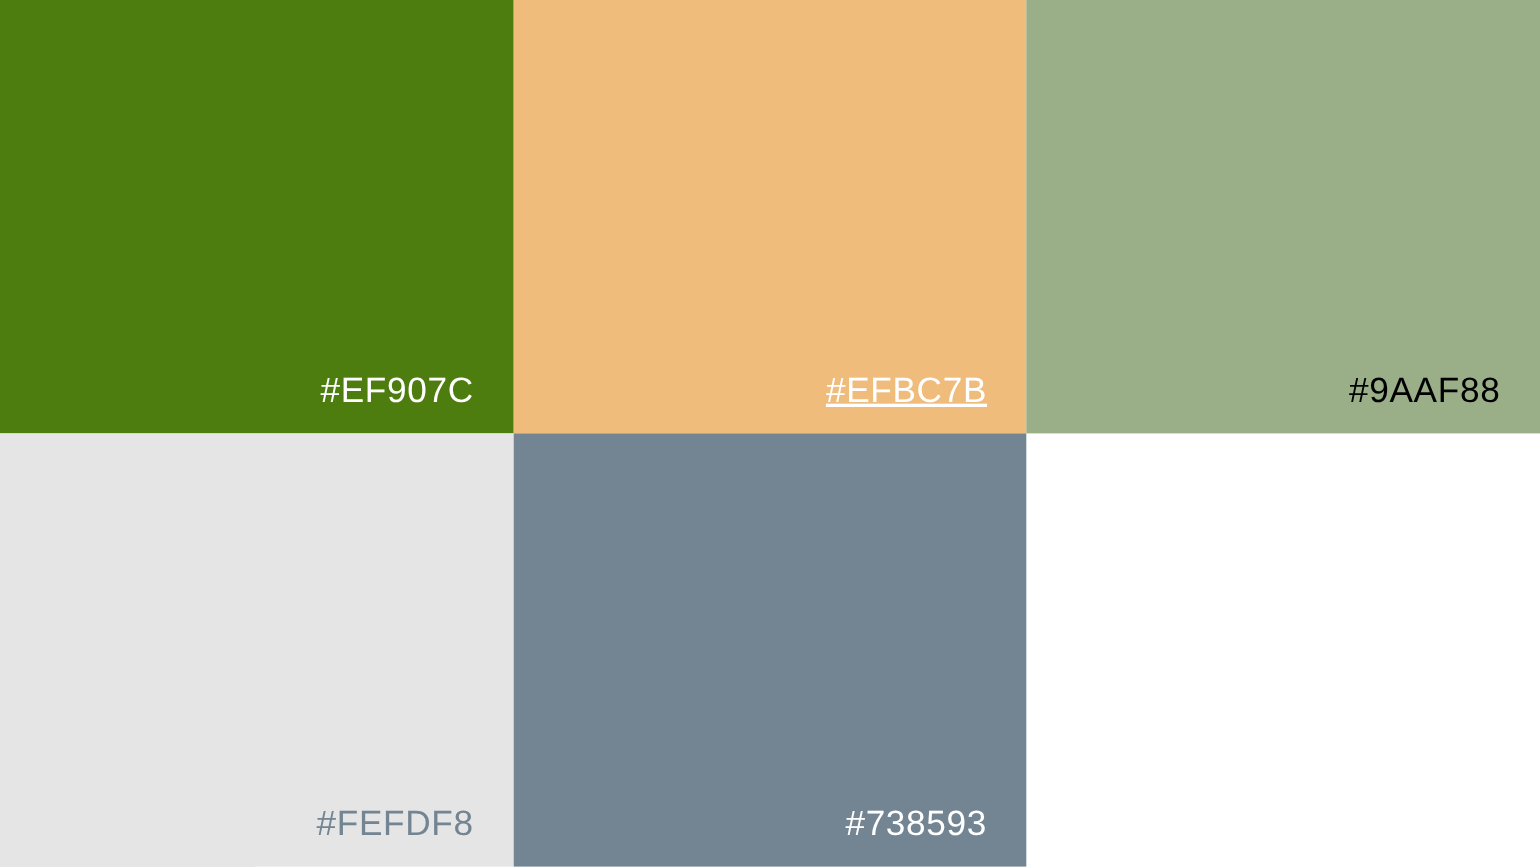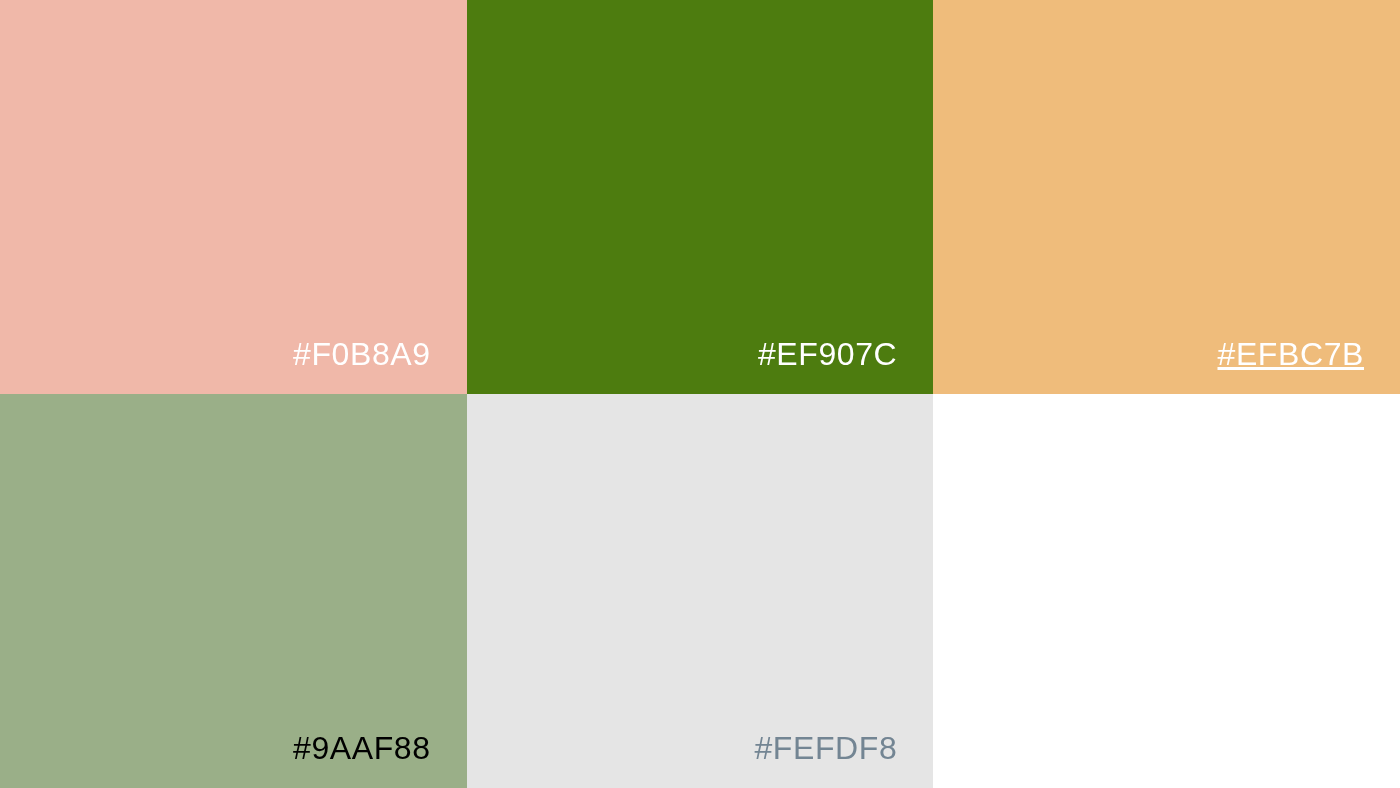--- a/index.html
+++ b/index.html
@@ -36,34 +36,34 @@
     line-height: 1;
     white-space: nowrap;
     font-family: "Liberation Sans", "DejaVu Sans", sans-serif;
   }
 </style>
 </head>
 <body>
 
 <div id="palette-grid">
 
-  <div class="swatch" style="background-color: rgb(240, 184, 169);">
-    <span class="swatch-label" style="color: rgb(255, 255, 255);">#F0B8A9</span>
-  </div>
 
   <div class="swatch" style="background-color: #4d7c0f;">
     <span class="swatch-label" style="color: rgb(255, 255, 255);">#EF907C</span>
   </div>
 
   <div class="swatch" style="background-color: rgb(239, 188, 123);">
     <span class="swatch-label" style="color: rgb(255, 255, 255); text-decoration: underline;">#EFBC7B</span>
   </div>
 
   <div class="swatch" style="background-color: rgb(154, 175, 136);">
     <span class="swatch-label" style="color: #000000;">#9AAF88</span>
   </div>
 
   <div class="swatch" style="background-color: #e5e5e5;">
     <span class="swatch-label" style="color: rgb(115, 133, 147);">#FEFDF8</span>
   </div>
 
+  <div class="swatch" style="background-color: rgb(115, 133, 147);">
+    <span class="swatch-label" style="color: rgb(255, 255, 255);">#738593</span>
+  </div>
 
 </div>
 
 </body></html>

